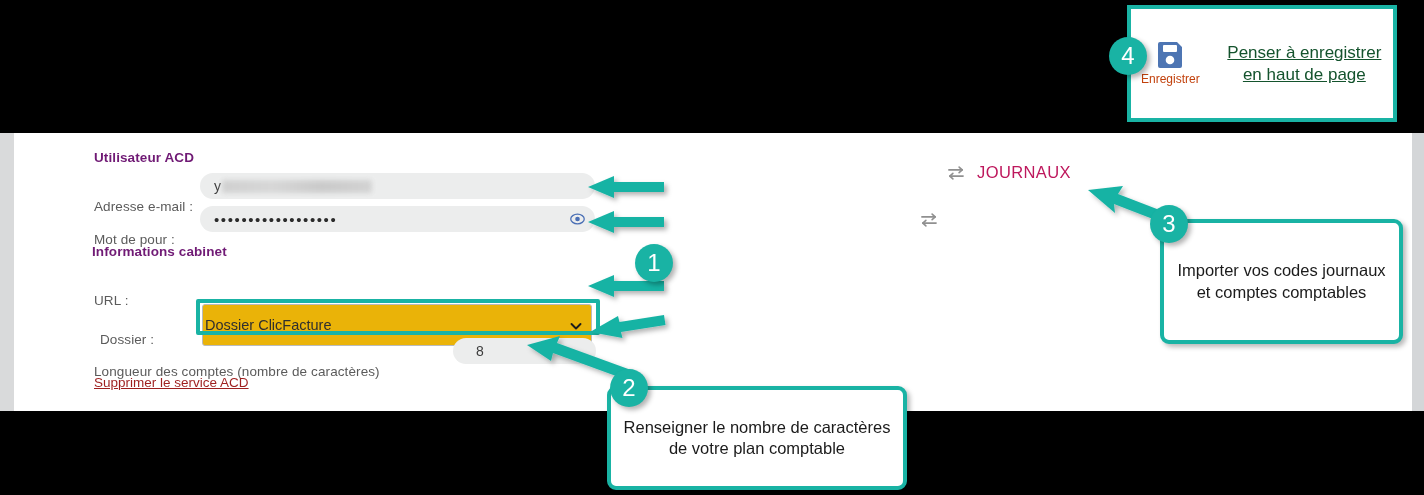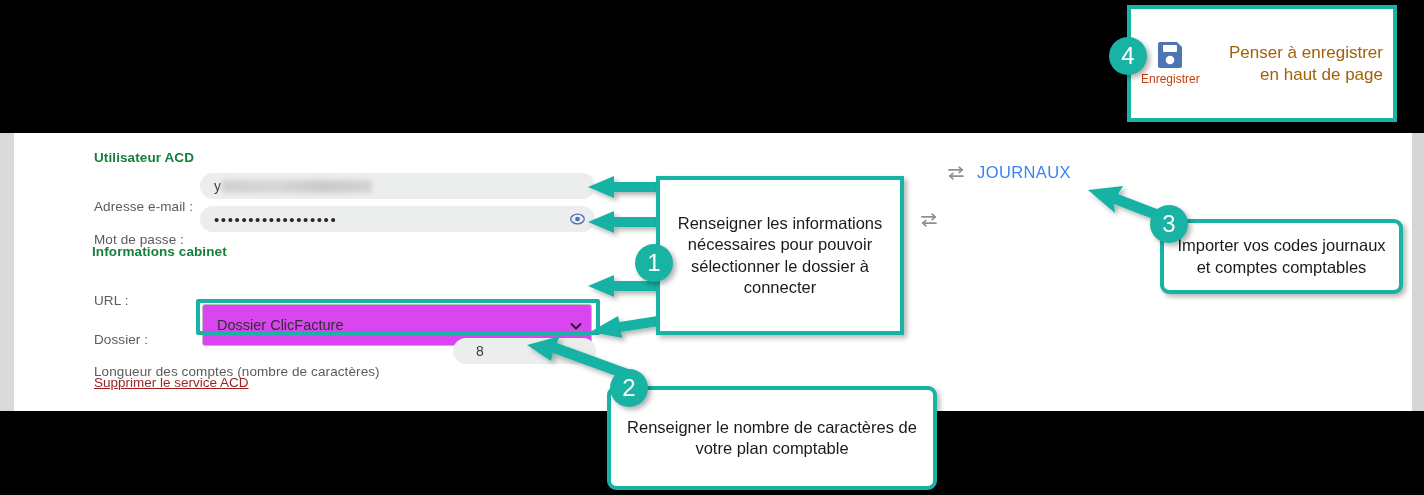--- a/index.html
+++ b/index.html
@@ -29,21 +29,21 @@
   
   .form-area{position:absolute;left:0;top:0;width:1424px;height:278px;}
 
   .field-row{position:absolute;display:flex;align-items:center;}
   .field-label{
     color:#5b5b5b;font-size:13.5px;letter-spacing:.1px;
     white-space:nowrap;
     margin-top:21px;
   }
   .section-label{
-    position:absolute;color:#15803d;font-size:13.5px;font-weight:bold;
+    position:absolute;color:#701a75;font-size:13.5px;font-weight:bold;
     letter-spacing:.1px;white-space:nowrap;
   }
 
   .pill{
     position:absolute;
     background:#eceded;border:none;border-radius:18px;
     height:26px;box-sizing:border-box;
     display:flex;align-items:center;
     padding:0 14px;
     color:#3d3d3d;font-size:14px;
@@ -59,42 +59,42 @@
 
   .eye-icon{
     position:absolute;right:10px;top:50%;transform:translateY(-50%);
     width:15px;height:15px;
   }
 
   
   .select-wrap{
     position:absolute;
     height:42px;box-sizing:border-box;
-    background:#d946ef;border:1px solid #b9bbbd;border-radius:3px;
-    display:flex;align-items:center;padding:0 14px;
+    background:#eab308;border:1px solid #b9bbbd;border-radius:3px;
+    display:flex;align-items:center;padding:0 2px;
     color:#2f2f2f;font-size:14.5px;
   }
   .select-caret{
     position:absolute;right:9px;top:50%;transform:translateY(-50%);
     width:12px;height:12px;
   }
   .select-highlight{
     position:absolute;border:4px solid #19b3a4;border-radius:2px;
     box-sizing:border-box;pointer-events:none;
   }
 
   .danger-link{
     position:absolute;color:#9e1f1f;font-size:13.5px;
     text-decoration:underline;cursor:pointer;white-space:nowrap;
   }
 
   
   .action-link{
     position:absolute;display:flex;align-items:center;gap:11px;
-    color:#3b82f6;font-size:16.5px;letter-spacing:.4px;white-space:nowrap;
+    color:#be185d;font-size:16.5px;letter-spacing:.4px;white-space:nowrap;
     cursor:pointer;
   }
   .xchg-icon{width:20px;height:16px;flex:0 0 auto;}
   .callout{
     position:absolute;background:#ffffff;
     border:4px solid #19b3a4;
     box-sizing:border-box;
     display:flex;align-items:center;justify-content:center;
     text-align:center;
     color:#1b1b1b;font-size:16.5px;line-height:1.28;
@@ -116,21 +116,21 @@
   .save-box-inner{
     display:flex;align-items:center;justify-content:center;gap:26px;
     width:100%;height:100%;
   }
   .save-btn{
     display:flex;flex-direction:column;align-items:center;gap:3px;
     cursor:pointer;
   }
   .save-btn .lbl{color:#c2410c;font-size:12px;}
   .save-glyph{width:30px;height:30px;}
-  .save-msg{color:#a16207;font-size:17px;line-height:1.25;text-align:right;}
+  .save-msg{color:#14532d;font-size:17px;line-height:1.25;text-align:center;text-decoration:underline;}
 </style>
 </head>
 <body>
 
 <div id="stage">
 
   <div class="app-window">
 
     <div class="scroll-gutter-left"></div>
     <div class="scroll-gutter-right"></div>
@@ -141,39 +141,39 @@
 
       <div class="field-row" style="left:94px;top:45px;">
         <span class="field-label">Adresse e-mail :</span>
       </div>
       <div class="pill" style="left:200px;top:40px;width:395px;">
         <span class="val">y</span>
         <span class="redact" style="width:150px;"></span>
       </div>
 
       <div class="field-row" style="left:94px;top:78px;">
-        <span class="field-label">Mot de passe :</span>
+        <span class="field-label">Mot de pour :</span>
       </div>
       <div class="pill" style="left:200px;top:73px;width:395px;">
         <span class="val dots">••••••••••••••••••</span>
         <span class="eye-icon">
           <svg viewBox="0 0 20 20" width="15" height="15">
             <ellipse cx="10" cy="10" rx="9" ry="6.4" fill="none" stroke="#4a6fb5" stroke-width="1.7"></ellipse>
             <circle cx="10" cy="10" r="3.1" fill="#4a6fb5"></circle>
           </svg>
         </span>
       </div>
 
       <div class="section-label" style="left:92px;top:111px;">Informations cabinet</div>
 
       <div class="field-row" style="left:94px;top:139px;">
         <span class="field-label">URL :</span>
       </div>
 
-      <div class="field-row" style="left:94px;top:178px;">
+      <div class="field-row" style="left:100px;top:178px;">
         <span class="field-label">Dossier :</span>
       </div>
       <div class="select-wrap" style="left:202px;top:171px;width:390px;">
         <span>Dossier ClicFacture</span>
         <span class="select-caret">
           <svg viewBox="0 0 12 12" width="12" height="12">
             <path d="M1.5 4 L6 8.5 L10.5 4" fill="none" stroke="#1d1d1d" stroke-width="1.9" stroke-linecap="round" stroke-linejoin="round"></path>
           </svg>
         </span>
       </div>
@@ -221,57 +221,54 @@
       </filter>
     </defs>
     <g filter="url(#sh1)" fill="#19b3a4">
       <path d="M0 11 L26 0 L26 6 L76 6 L76 16 L26 16 L26 22 Z"></path>
       <path d="M0 46 L26 35 L26 41 L76 41 L76 51 L26 51 L26 57 Z"></path>
       <path d="M0 110 L26 99 L26 105 L76 105 L76 115 L26 115 L26 121 Z"></path>
       <path d="M2 156 L30 140 L31.5 146 L76 139 L77.5 149 L33 156 L34.5 162 Z"></path>
     </g>
   </svg>
 
-  <div class="callout" style="left:656px;top:176px;width:248px;height:159px;">
-    <span>Renseigner les informations nécessaires pour pouvoir sélectionner le dossier à connecter</span>
-  </div>
   <div class="badge" style="left:635px;top:244px;">
     <span>1</span>
   </div>
 
   <svg class="arrow-svg" style="left:527px;top:336px;width:110px;height:60px;" viewBox="0 0 110 60">
     <defs>
       <filter id="sh2" x="-35%" y="-35%" width="185%" height="195%">
         <feDropShadow dx="3" dy="3" stdDeviation="2.6" flood-color="#000000" flood-opacity="0.30"></feDropShadow>
       </filter>
     </defs>
     <g filter="url(#sh2)" fill="#19b3a4">
       <path d="M0 9 L33 0 L30 7 L104 34 L100 44 L26 17 L24 25 Z"></path>
     </g>
   </svg>
 
-  <div class="callout rounded" style="left:607px;top:386px;width:330px;height:104px;">
+  <div class="callout rounded" style="left:607px;top:386px;width:300px;height:104px;">
     <span>Renseigner le nombre de caractères de votre plan comptable</span>
   </div>
   <div class="badge" style="left:610px;top:369px;">
     <span>2</span>
   </div>
 
   <svg class="arrow-svg" style="left:1088px;top:185px;width:105px;height:55px;" viewBox="0 0 105 55">
     <defs>
       <filter id="sh3" x="-35%" y="-35%" width="185%" height="195%">
         <feDropShadow dx="3" dy="3" stdDeviation="2.6" flood-color="#000000" flood-opacity="0.30"></feDropShadow>
       </filter>
     </defs>
     <g filter="url(#sh3)" fill="#19b3a4">
       <path d="M0 5 L35 1 L30 9 L100 36 L96 46 L26 19 L27 28 Z"></path>
     </g>
   </svg>
 
-  <div class="callout rounded" style="left:1160px;top:219px;width:243px;height:75px;">
+  <div class="callout rounded" style="left:1160px;top:219px;width:243px;height:125px;">
     <span>Importer vos codes journaux et comptes comptables</span>
   </div>
   <div class="badge" style="left:1150px;top:205px;">
     <span>3</span>
   </div>
 
   <div class="callout" style="left:1127px;top:5px;width:270px;height:117px;">
     <div class="save-box-inner">
       <div class="save-btn">
         <span class="save-glyph">

